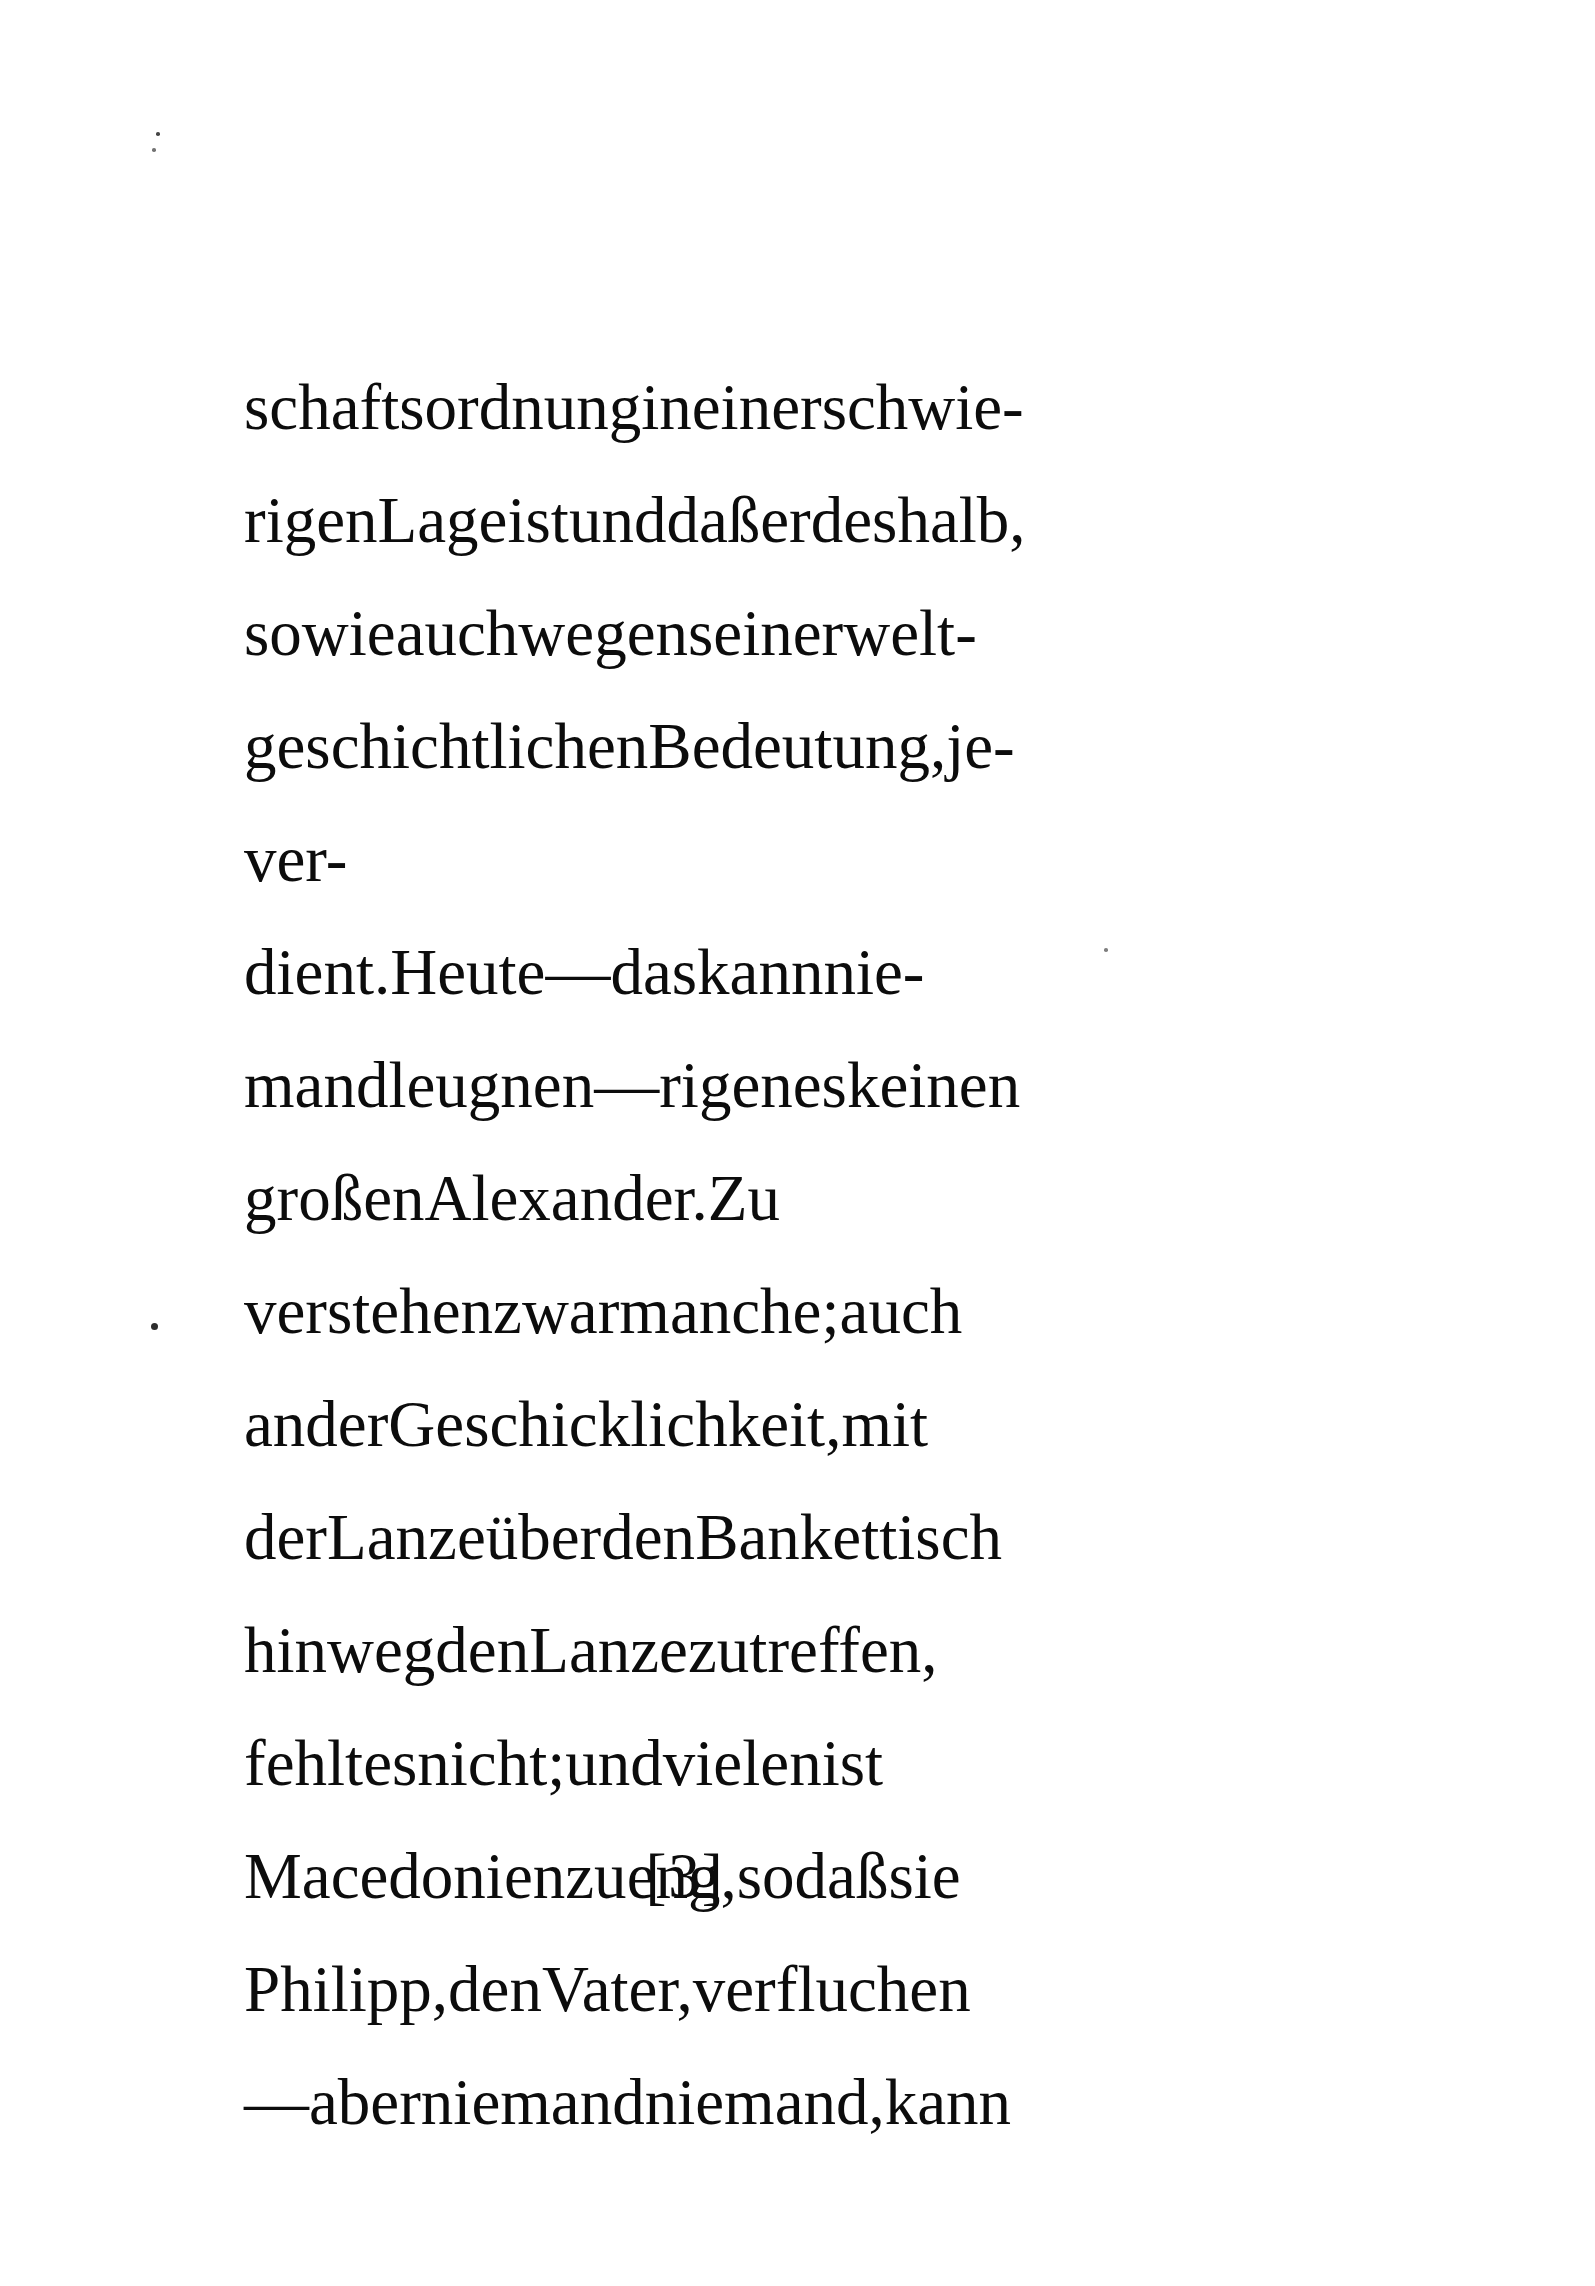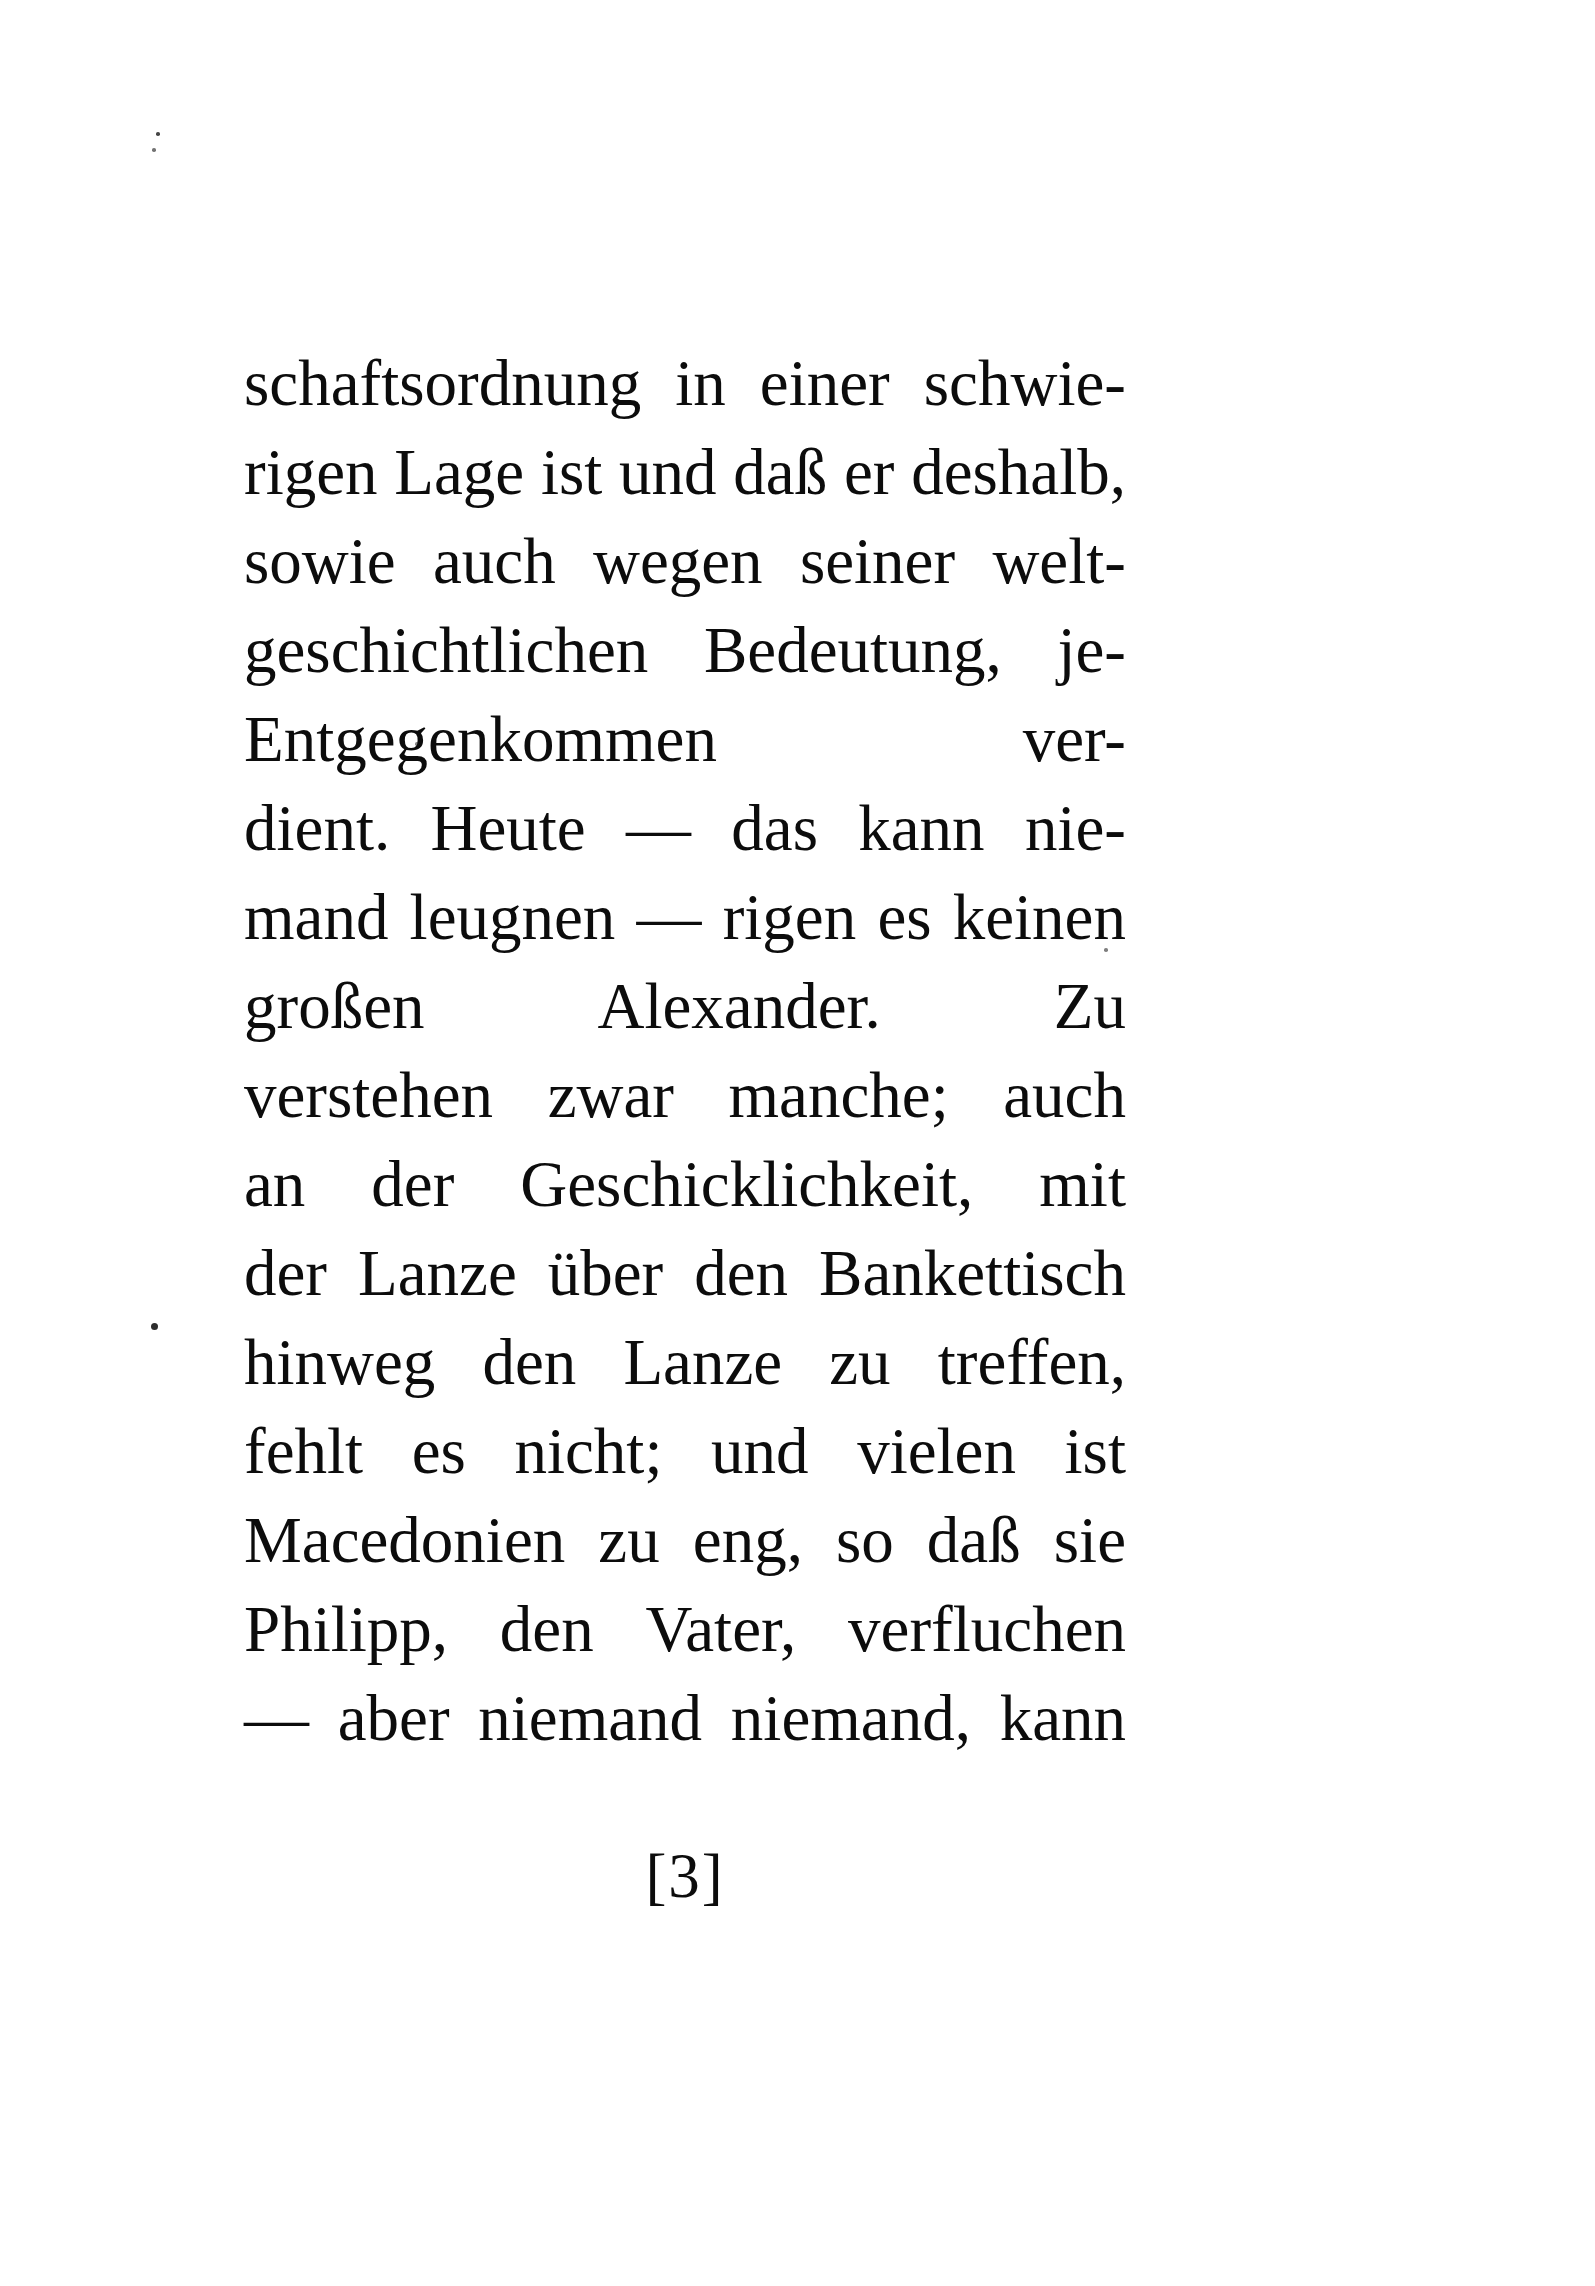--- a/index.html
+++ b/index.html
@@ -17,27 +17,27 @@
     color: #0c0c0c;
   }
   .text-block {
     position: absolute;
     left: 244px;
     top: 339px;
     width: 882px;
   }
   .text-line {
     display: flex;
-    justify-content: space-between;
     align-items: baseline;
     height: 89px;
     line-height: 89px;
     font-size: 65px;
     white-space: pre;
     overflow: visible;
+    margin-top: 24px;
   }
   .text-line span {
     display: inline-block;
   }
   .page-number {
     position: absolute;
     left: 244px;
     top: 1836px;
     width: 882px;
     text-align: center;
@@ -54,21 +54,21 @@
 </head>
 <body>
 
 <div class="page">
 
   <div class="text-block" id="text-block">
       <div class="text-line"><span>schaftsordnung</span><span>in</span><span>einer</span><span>schwie-</span></div>
       <div class="text-line"><span>rigen</span><span>Lage</span><span>ist</span><span>und</span><span>daß</span><span>er</span><span>deshalb,</span></div>
       <div class="text-line"><span>sowie</span><span>auch</span><span>wegen</span><span>seiner</span><span>welt-</span></div>
       <div class="text-line"><span>geschichtlichen</span><span>Bedeutung,</span><span>je-</span></div>
-      <div class="text-line"><span>Entgegenkommen</span><span>ver-</span></div>
+      <div class="text-line"><span>ver-</span></div>
       <div class="text-line"><span>dient.</span><span>Heute</span><span>—</span><span>das</span><span>kann</span><span>nie-</span></div>
       <div class="text-line"><span>mand</span><span>leugnen</span><span>—</span><span>rigen</span><span>es</span><span>keinen</span></div>
       <div class="text-line"><span>großen</span><span>Alexander.</span><span>Zu</span></div>
       <div class="text-line"><span>verstehen</span><span>zwar</span><span>manche;</span><span>auch</span></div>
       <div class="text-line"><span>an</span><span>der</span><span>Geschicklichkeit,</span><span>mit</span></div>
       <div class="text-line"><span>der</span><span>Lanze</span><span>über</span><span>den</span><span>Bankettisch</span></div>
       <div class="text-line"><span>hinweg</span><span>den</span><span>Lanze</span><span>zu</span><span>treffen,</span></div>
       <div class="text-line"><span>fehlt</span><span>es</span><span>nicht;</span><span>und</span><span>vielen</span><span>ist</span></div>
       <div class="text-line"><span>Macedonien</span><span>zu</span><span>eng,</span><span>so</span><span>daß</span><span>sie</span></div>
       <div class="text-line"><span>Philipp,</span><span>den</span><span>Vater,</span><span>verfluchen</span></div>

